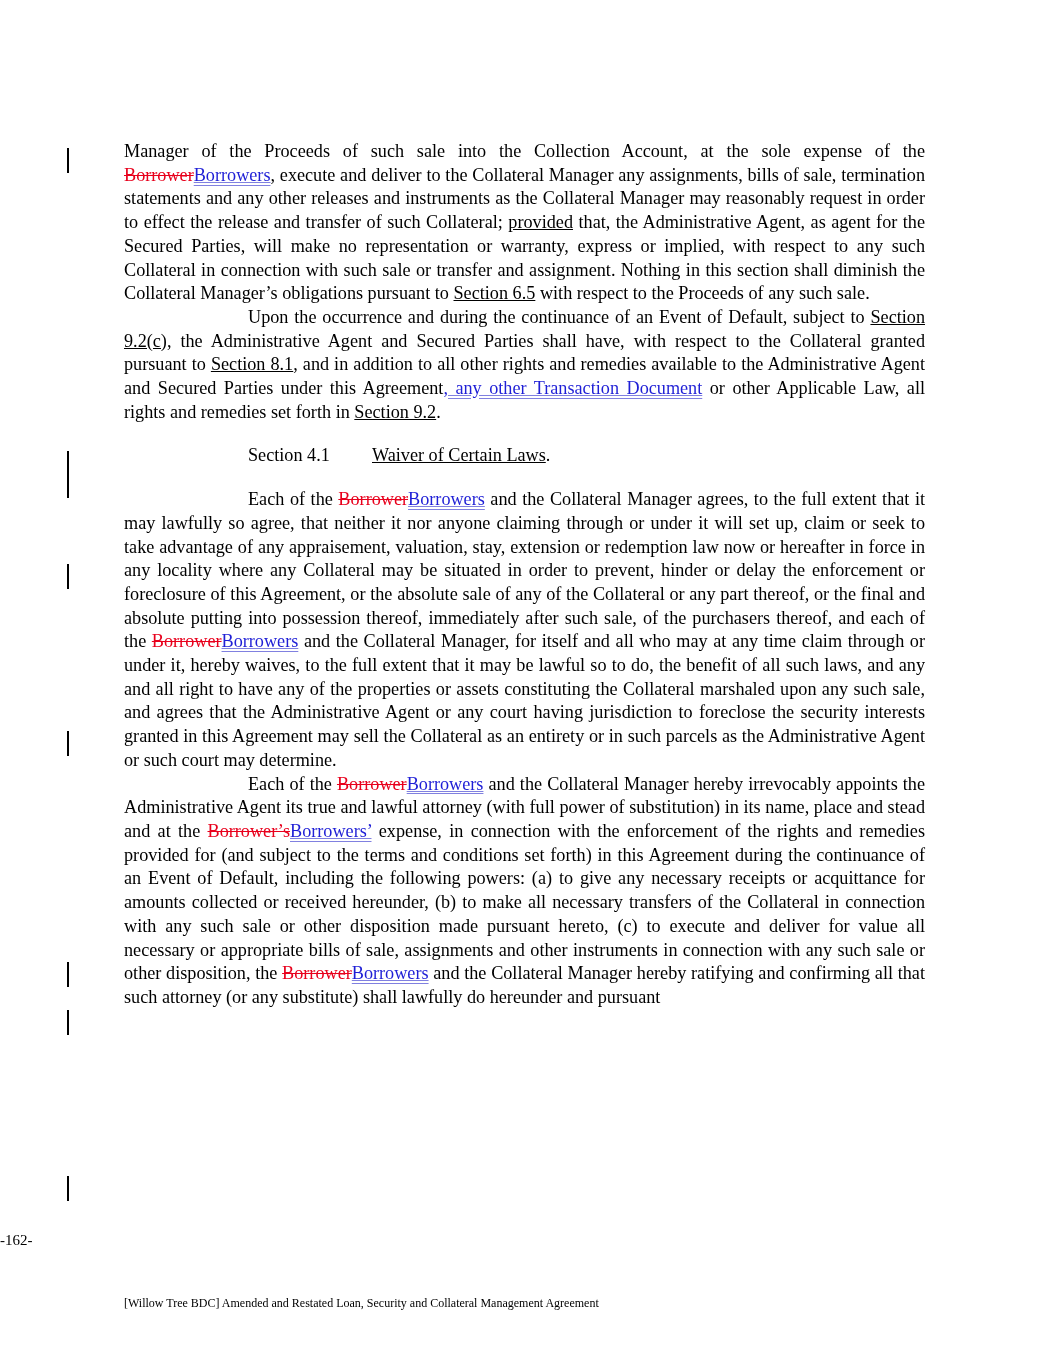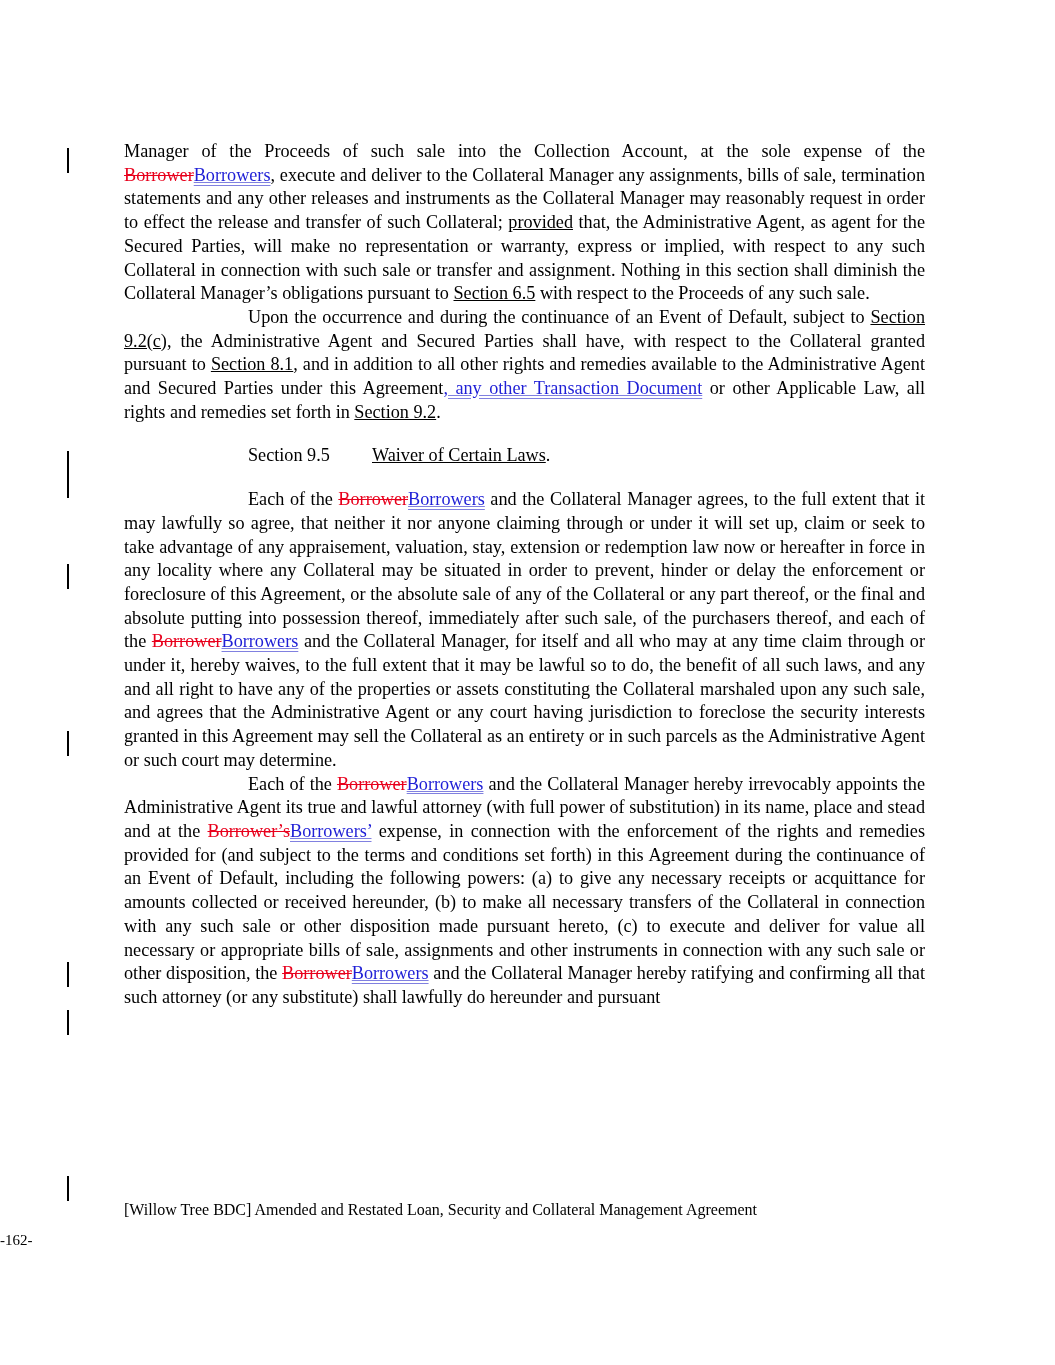--- a/index.html
+++ b/index.html
@@ -8,21 +8,21 @@
   .page { position:absolute; left:124px; top:140px; width:801px; }
   .para { font-size:18.2px; line-height:23.7px; text-align:justify; margin:0; }
   .indent { text-indent:124px; }
   .heading { font-size:18.2px; line-height:23.7px; margin:20px 0 20px 124px; }
   .heading .num { display:inline-block; width:124px; }
   .ul { text-decoration:underline; }
   .del { color:#e8001c; text-decoration:line-through; }
   .ins { color:#1f1fd6; text-decoration:underline double; text-decoration-color:#8080e0; }
   .bar { position:absolute; left:67px; width:2px; background:#000; }
   .pagenum { position:absolute; top:1232px; left:0; width:1008px; text-align:left; font-size:15px; }
-  .footer { position:absolute; left:124px; top:1201px; font-size:16px; line-height:17px; }
+  .footer { position:absolute; left:124px; top:1295px; font-size:12px; line-height:17px; }
 </style>
 </head>
 <body>
 
 <div class="bar" style="top:148px;height:25px;"></div>
 <div class="bar" style="top:451px;height:47px;"></div>
 <div class="bar" style="top:564px;height:25px;"></div>
 <div class="bar" style="top:731px;height:25px;"></div>
 <div class="bar" style="top:962px;height:25px;"></div>
 <div class="bar" style="top:1010px;height:25px;"></div>
@@ -33,21 +33,21 @@
   <p class="para">
     <span>Manager of the Proceeds of such sale into the Collection Account, at the sole expense of the </span><span class="del">Borrower</span><span class="ins">Borrowers</span><span>, execute and deliver to the Collateral Manager any assignments, bills of sale, termination statements and any other releases and instruments as the Collateral Manager may reasonably request in order to effect the release and transfer of such Collateral; </span><span class="ul">provided</span><span> that, the Administrative Agent, as agent for the Secured Parties, will make no representation or warranty, express or implied, with respect to any such Collateral in connection with such sale or transfer and assignment. Nothing in this section shall diminish the Collateral Manager’s obligations pursuant to </span><span class="ul">Section 6.5</span><span> with respect to the Proceeds of any such sale.</span>
   </p>
 
 
   <p class="para indent">
     <span>Upon the occurrence and during the continuance of an Event of Default, subject to </span><span class="ul">Section 9.2(c)</span><span>, the Administrative Agent and Secured Parties shall have, with respect to the Collateral granted pursuant to </span><span class="ul">Section 8.1</span><span>, and in addition to all other rights and remedies available to the Administrative Agent and Secured Parties under this Agreement</span><span class="ins">, any other Transaction Document</span><span> or other Applicable Law, all rights and remedies set forth in </span><span class="ul">Section 9.2</span><span>.</span>
   </p>
 
   <div class="heading">
-    <span class="num">Section 9.5</span><span class="ul">Waiver of Certain Laws</span><span>.</span>
+    <span class="num">Section 4.1</span><span class="ul">Waiver of Certain Laws</span><span>.</span>
   </div>
 
   <p class="para indent">
     <span>Each of the </span><span class="del">Borrower</span><span class="ins">Borrowers</span><span> and the Collateral Manager agrees, to the full extent that it may lawfully so agree, that neither it nor anyone claiming through or under it will set up, claim or seek to take advantage of any appraisement, valuation, stay, extension or redemption law now or hereafter in force in any locality where any Collateral may be situated in order to prevent, hinder or delay the enforcement or foreclosure of this Agreement, or the absolute sale of any of the Collateral or any part thereof, or the final and absolute putting into possession thereof, immediately after such sale, of the purchasers thereof, and each of the </span><span class="del">Borrower</span><span class="ins">Borrowers</span><span> and the Collateral Manager, for itself and all who may at any time claim through or under it, hereby waives, to the full extent that it may be lawful so to do, the benefit of all such laws, and any and all right to have any of the properties or assets constituting the Collateral marshaled upon any such sale, and agrees that the Administrative Agent or any court having jurisdiction to foreclose the security interests granted in this Agreement may sell the Collateral as an entirety or in such parcels as the Administrative Agent or such court may determine.</span>
   </p>
 
 
   <p class="para indent">
     <span>Each of the </span><span class="del">Borrower</span><span class="ins">Borrowers</span><span> and the Collateral Manager hereby irrevocably appoints the Administrative Agent its true and lawful attorney (with full power of substitution) in its name, place and stead and at the </span><span class="del">Borrower’s</span><span class="ins">Borrowers’</span><span> expense, in connection with the enforcement of the rights and remedies provided for (and subject to the terms and conditions set forth) in this Agreement during the continuance of an Event of Default, including the following powers: (a) to give any necessary receipts or acquittance for amounts collected or received hereunder, (b) to make all necessary transfers of the Collateral in connection with any such sale or other disposition made pursuant hereto, (c) to execute and deliver for value all necessary or appropriate bills of sale, assignments and other instruments in connection with any such sale or other disposition, the </span><span class="del">Borrower</span><span class="ins">Borrowers</span><span> and the Collateral Manager hereby ratifying and confirming all that such attorney (or any substitute) shall lawfully do hereunder and pursuant</span>
   </p>

